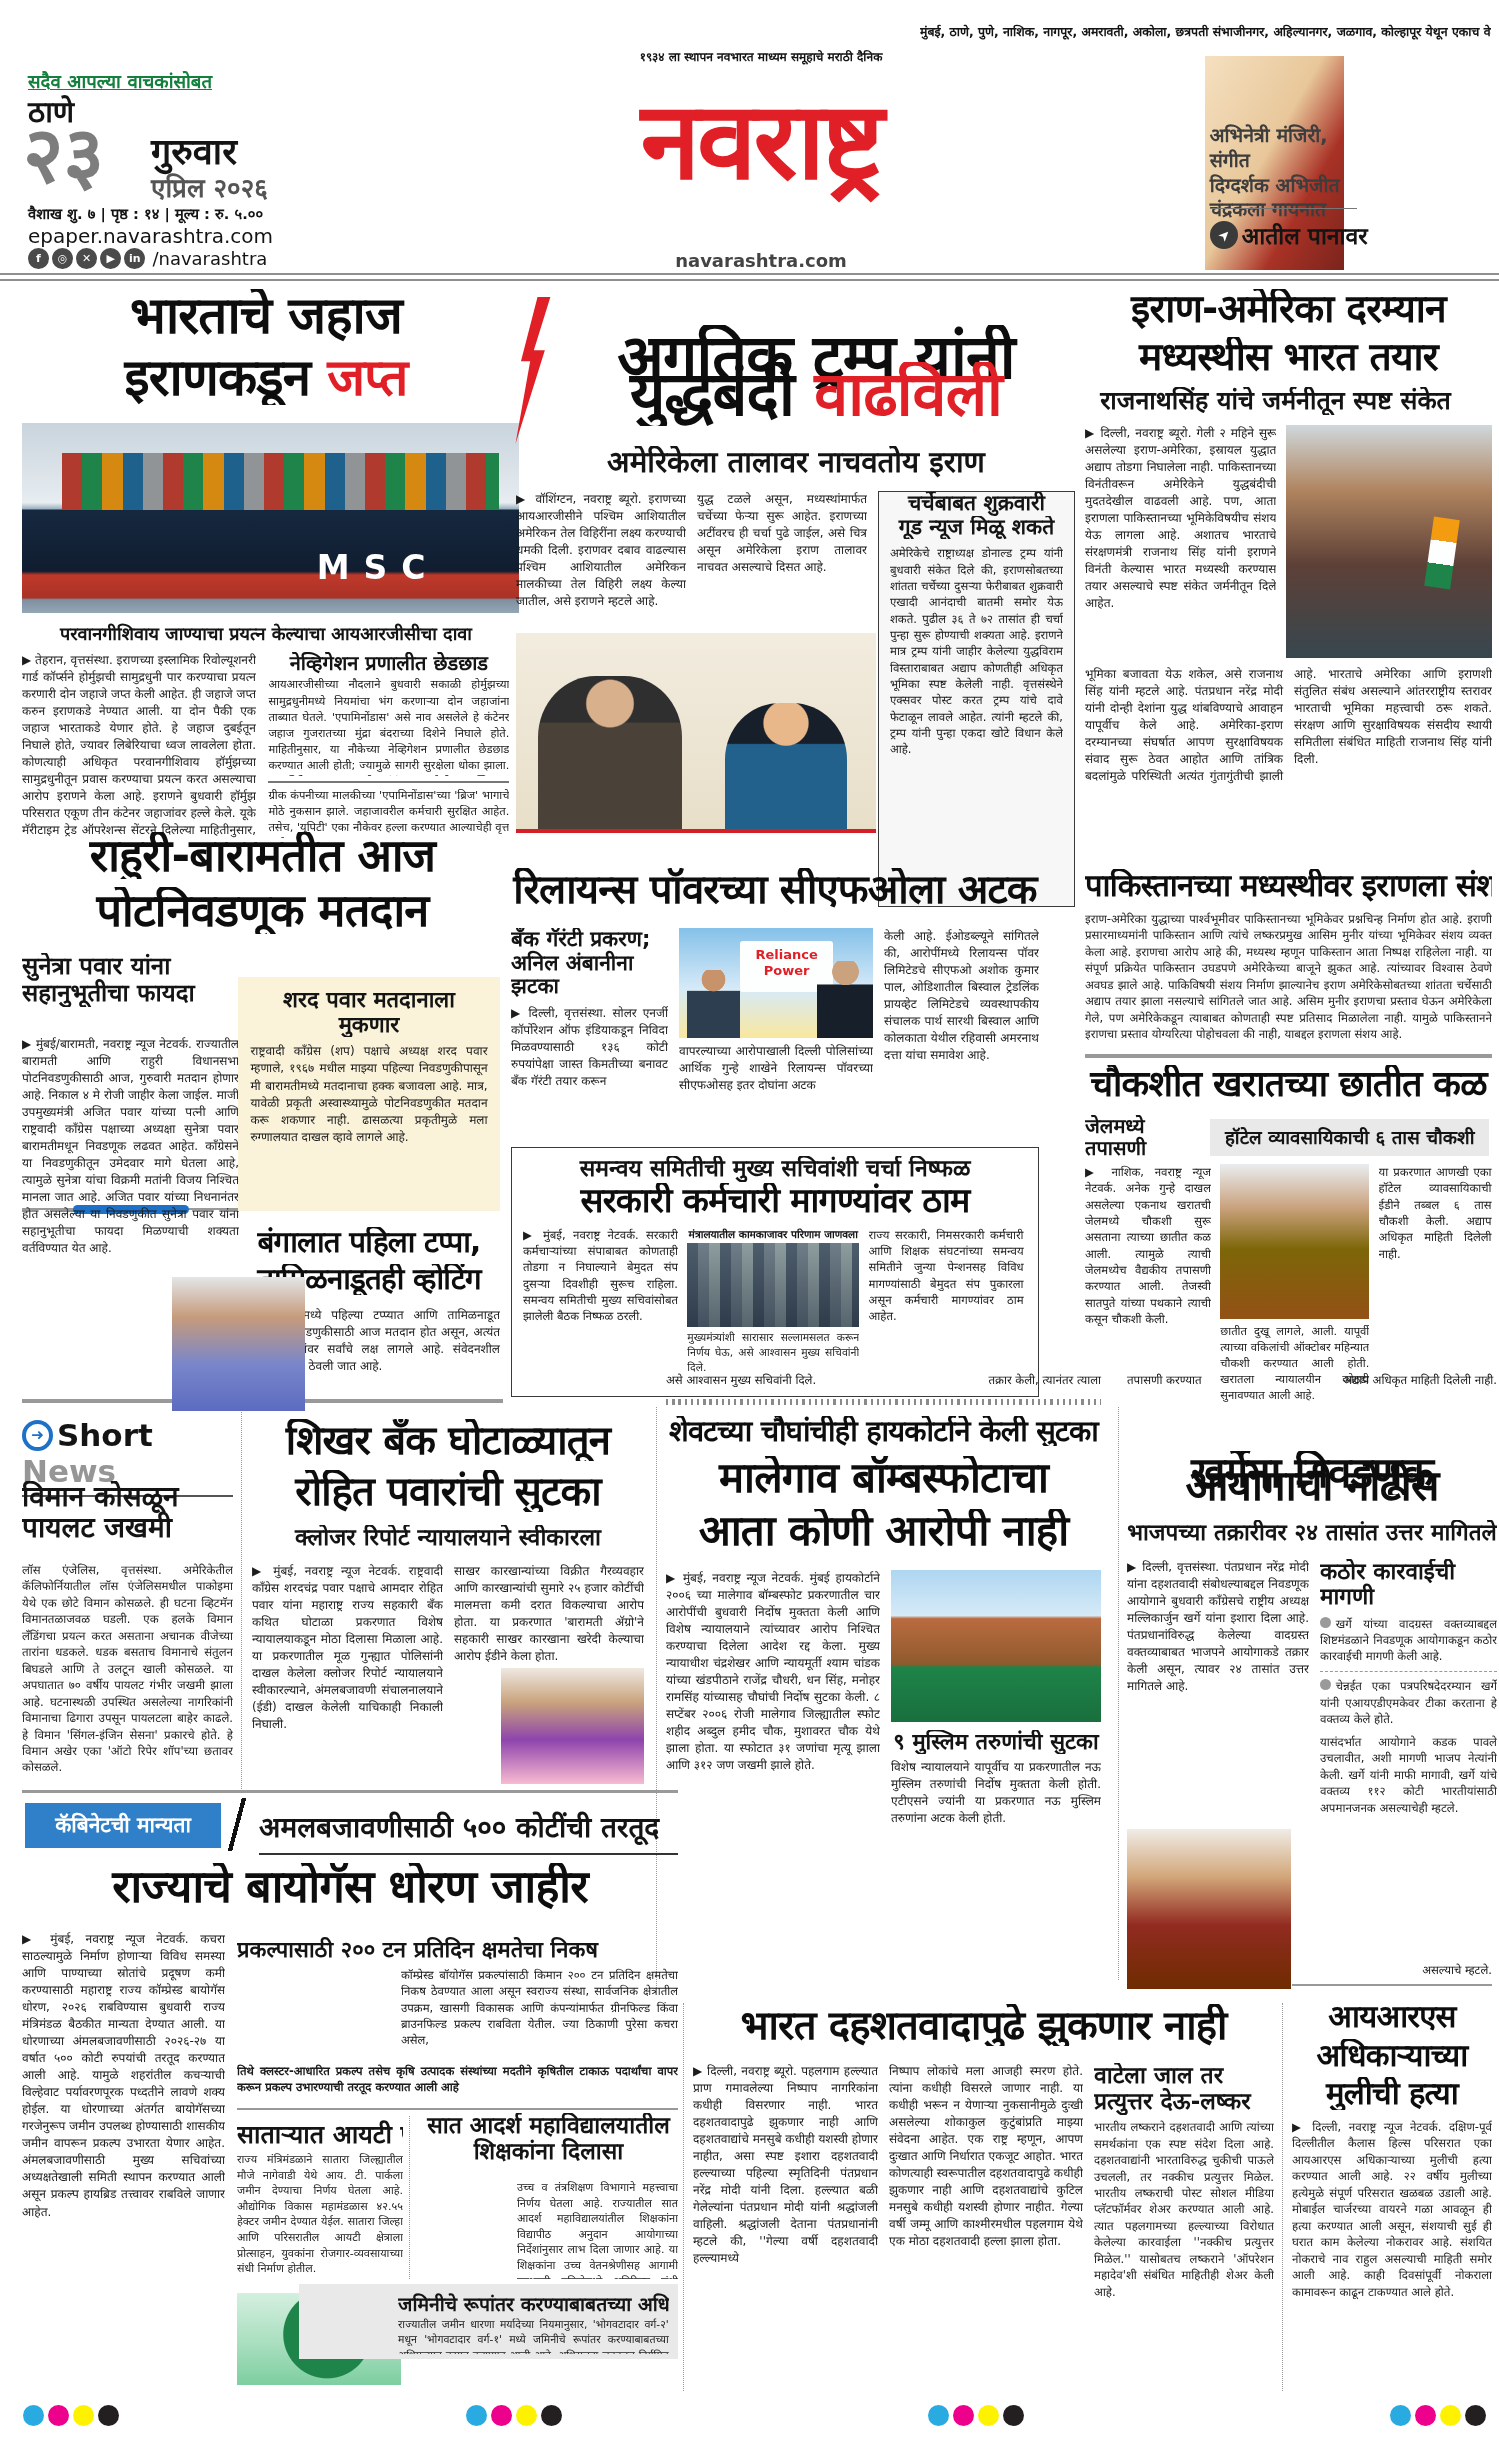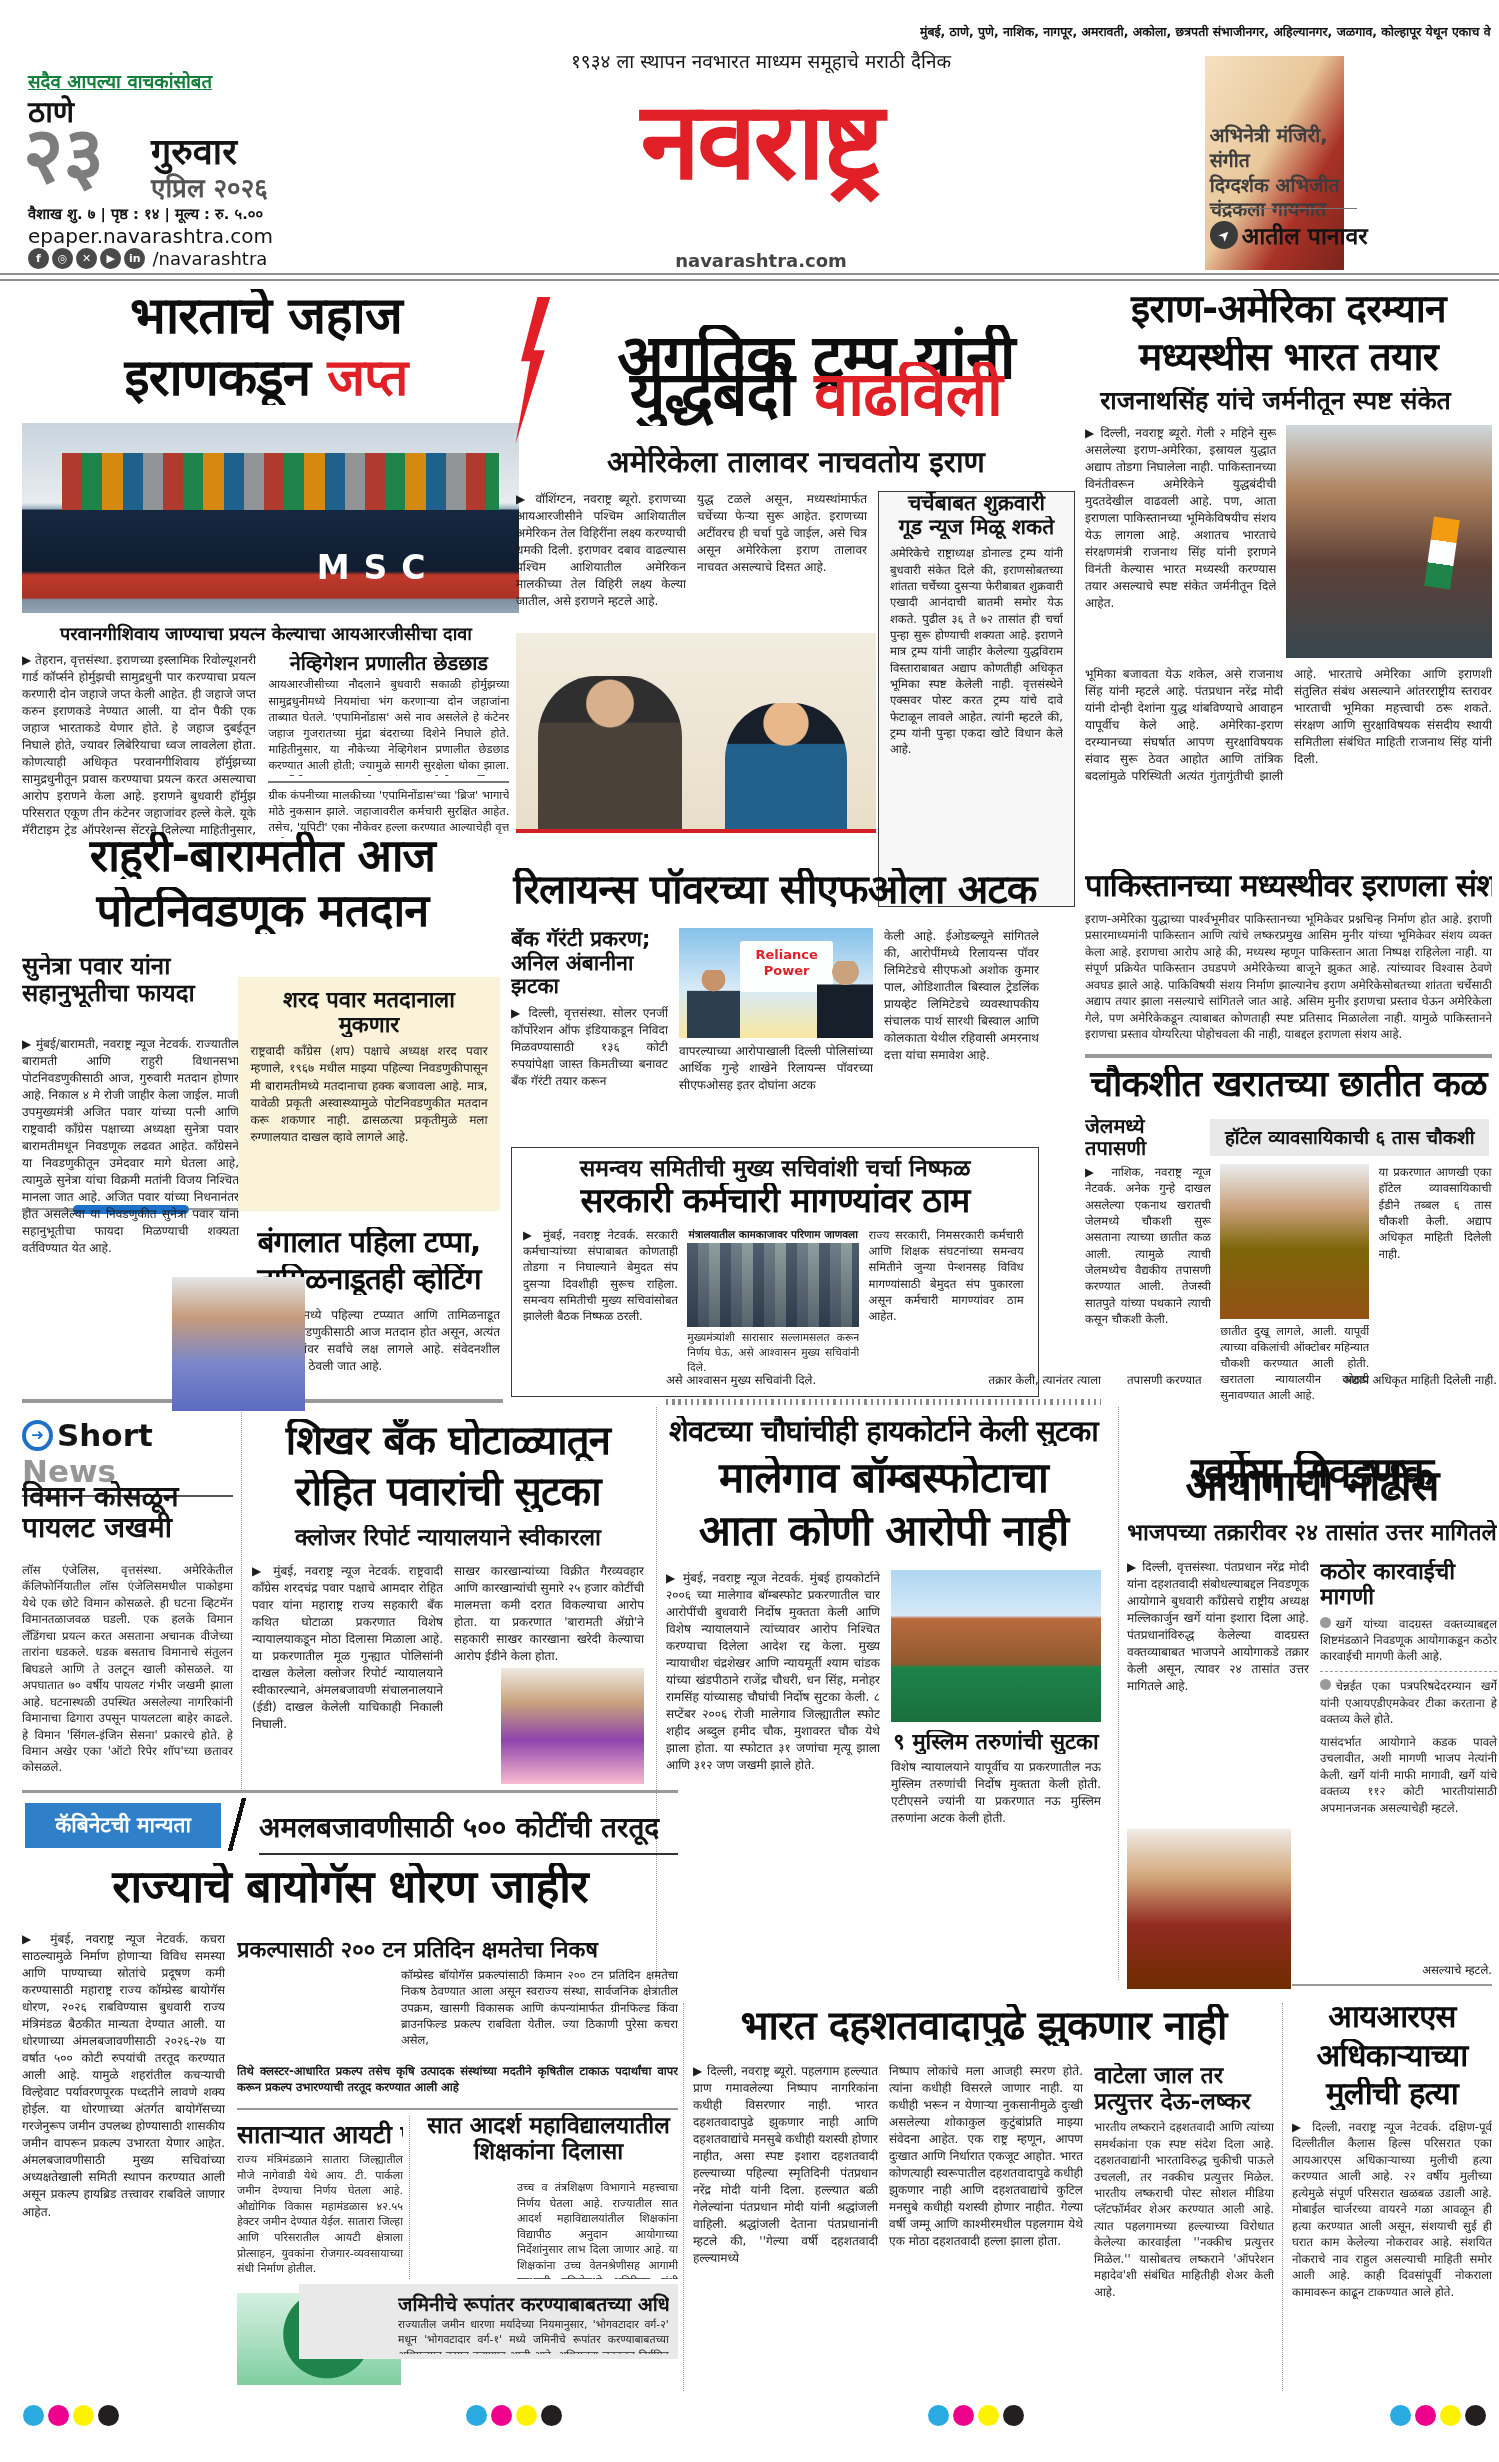--- a/index.html
+++ b/index.html
@@ -59,21 +59,21 @@
 <div class="abs" style="left:28px;top:90px;font-size:29.5px;font-weight:700;">ठाणे</div>
 <div class="abs" style="left:23px;top:116px;font-size:78px;font-weight:700;color:#7d7d7d;line-height:1;">२३</div>
 <div class="abs" style="left:151px;top:126px;font-size:36px;font-weight:700;">गुरुवार</div>
 <div class="abs" style="left:151px;top:169px;font-size:26px;font-weight:700;color:#555;">एप्रिल २०२६</div>
 <div class="abs" style="left:28px;top:203px;font-size:14.7px;font-weight:700;">वैशाख शु. ७ | पृष्ठ : १४ | मूल्य : रु. ५.००</div>
 <div class="abs" style="left:28px;top:224px;font-size:20px;">epaper.navarashtra.com</div>
 <div class="abs" style="left:28px;top:248px;">
   <span class="soc">f</span><span class="soc">◎</span><span class="soc">✕</span><span class="soc">▶</span><span class="soc">in</span>
   <span style="font-size:18px;vertical-align:middle;">/navarashtra</span>
 </div>
-<div class="abs" style="left:536px;top:48px;width:450px;font-size:19px;font-weight:400;text-align:center;white-space:nowrap;overflow:hidden;">१९३४ ला स्थापन नवभारत माध्यम समूहाचे मराठी दैनिक</div>
+<div class="abs" style="left:536px;top:48px;width:450px;font-size:12px;font-weight:700;text-align:center;white-space:nowrap;overflow:hidden;">१९३४ ला स्थापन नवभारत माध्यम समूहाचे मराठी दैनिक</div>
 <div class="abs red" style="left:528px;top:59px;width:466px;font-size:107px;font-weight:900;text-align:center;line-height:1.55;letter-spacing:-3.1px;overflow:hidden;height:186px;">नवराष्ट्र</div>
 <div class="abs" style="left:536px;top:250px;width:450px;font-size:18px;font-weight:700;text-align:center;color:#444;">navarashtra.com</div>
 <div class="abs" style="left:920px;top:23px;width:571px;font-size:12.4px;font-weight:700;white-space:nowrap;overflow:hidden;text-align:right;">मुंबई, ठाणे, पुणे, नाशिक, नागपूर, अमरावती, अकोला, छत्रपती संभाजीनगर, अहिल्यानगर, जळगाव, कोल्हापूर येथून एकाच वेळी प्रकाशित</div>
 <div class="abs" style="left:1205px;top:56px;width:289px;height:214px;">
   <div class="abs photo ph-promo" style="right:0;top:0;width:130px;height:214px;"></div>
   <div class="abs" style="left:4.7px;top:68px;width:152px;font-size:19.4px;font-weight:700;color:#3d3d3d;line-height:1.28;">
     <div>अभिनेत्री मंजिरी, संगीत</div>
     <div>दिग्दर्शक अभिजीत</div>
     <div>चंद्रकला गायनात</div>
   </div>

